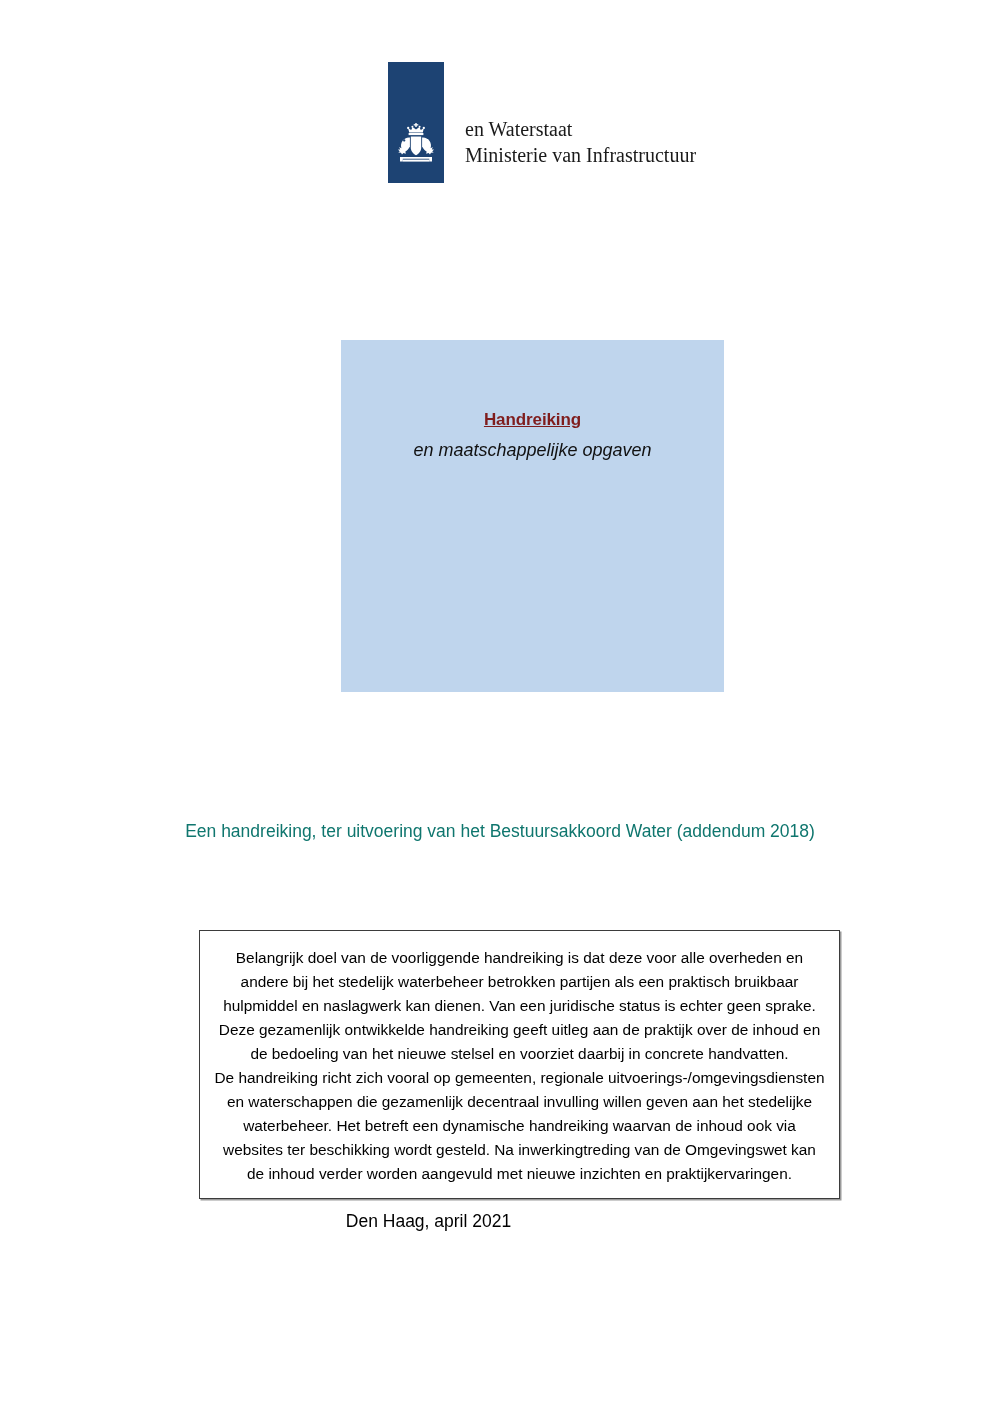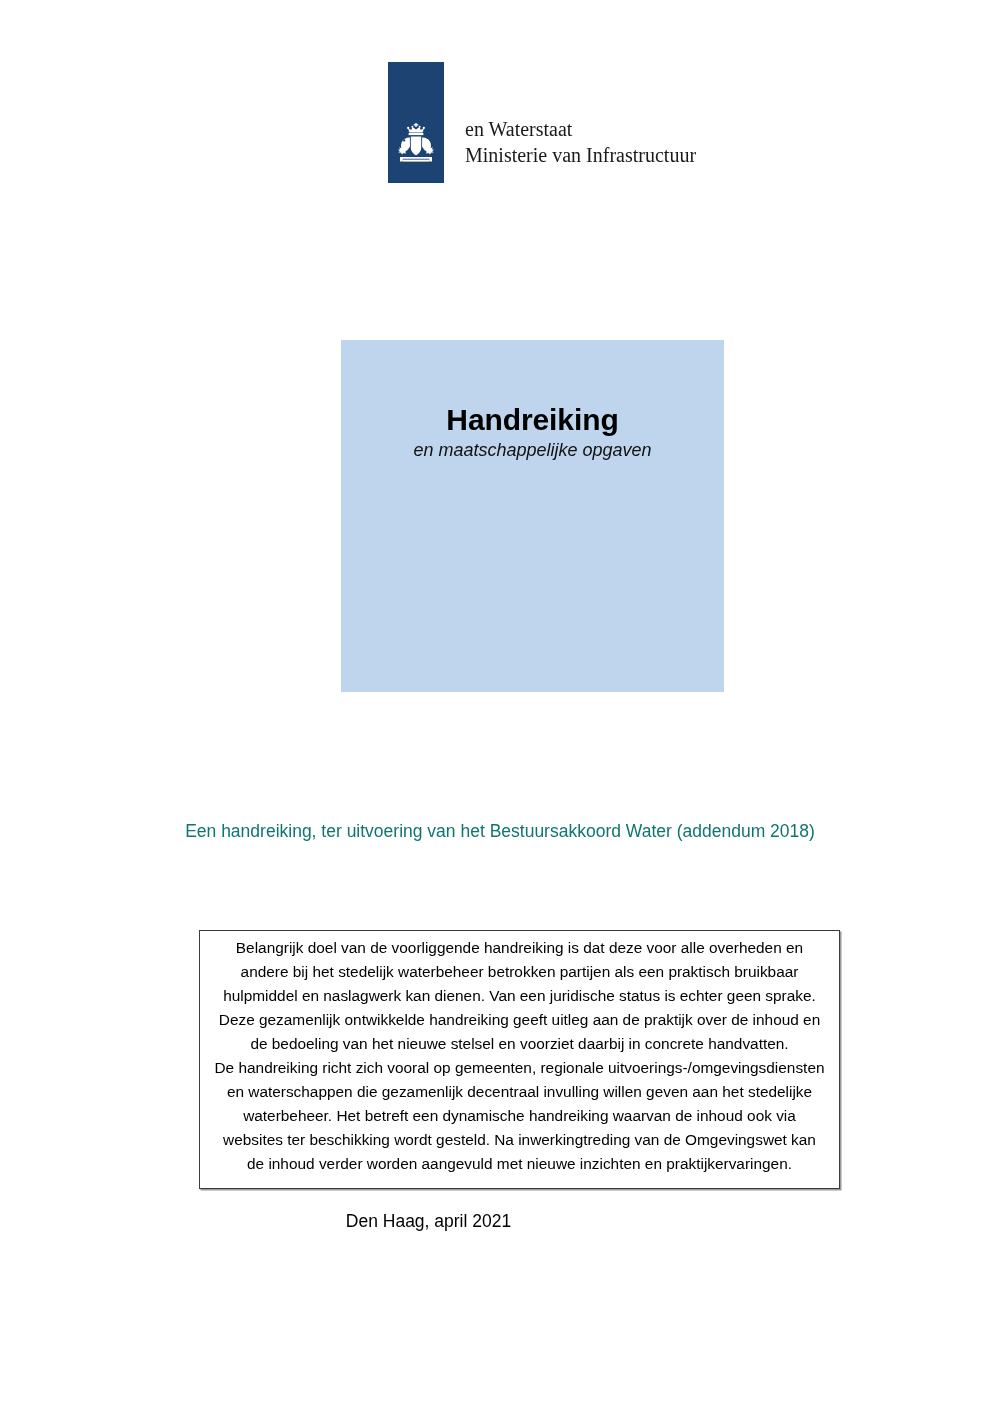--- a/index.html
+++ b/index.html
@@ -71,25 +71,26 @@
   .commissioner-line {
     font-size: 18px;
     font-style: italic;
     line-height: 26px;
     color: #111;
   }
   .main-title-block {
     margin-top: 62px;
   }
   .main-title-line {
-    font-size: 30px;
+    font-size: 17px;
     font-weight: bold;
     line-height: 36px;
     letter-spacing: -0.1px;
-    color: #000000;
+    color: #7f1d1d;
+    text-decoration: underline;
   }
   .subtitle-line {
     font-size: 18px;
     font-style: italic;
     line-height: 25px;
     color: #111;
   }
 
   
   .lead-line {
@@ -105,21 +106,21 @@
 
   
   .summary-box {
     position: absolute;
     left: 199px;
     top: 930px;
     width: 641px;
     box-sizing: border-box;
     border: 1px solid #3b3b3b;
     box-shadow: 1.5px 1.5px 0 rgba(120,120,120,0.75);
-    padding: 5px 13px 12px 13px;
+    padding: 15px 13px 12px 13px;
     text-align: center;
   }
   .summary-box p {
     margin: 0;
     font-size: 15.4px;
     line-height: 24px;
     color: #000;
     text-align: center;
   }
   .summary-box p + p {

